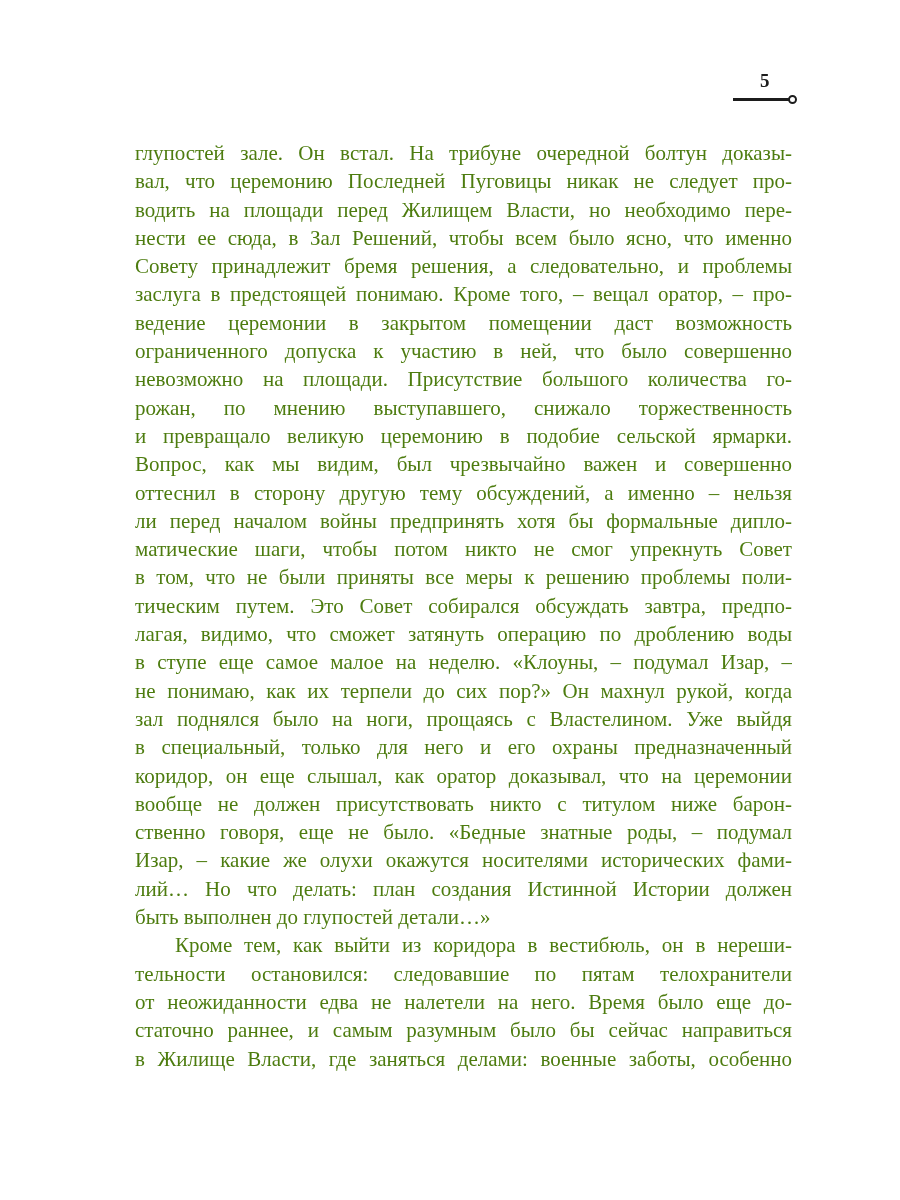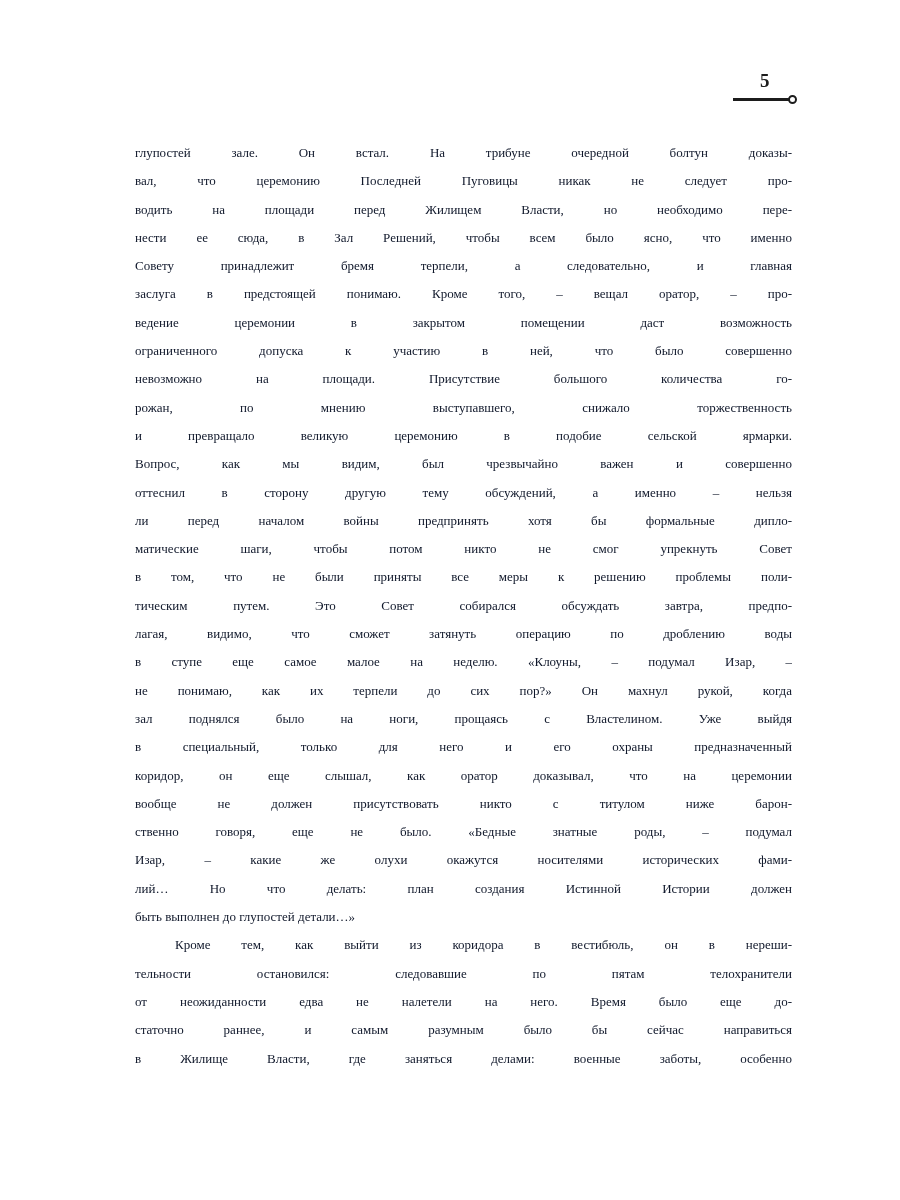--- a/index.html
+++ b/index.html
@@ -52,29 +52,29 @@
     flex: 0 0 auto;
   }
   
   .text-block {
     position: absolute;
     left: 135px;
     top: 139px;
     width: 657px;
   }
   .line {
-    font-size: 13px;
+    font-size: 21px;
     line-height: 28.3px;
     height: 28.3px;
     overflow: hidden;
     text-align: justify;
     text-align-last: justify;
     text-justify: inter-word;
     white-space: normal;
-    color: #0f172a;
+    color: #4d7c0f;
   }
   .line.para-end {
     text-align-last: left;
   }
   .line.indented {
     text-indent: 40px;
   }
 </style>
 </head>
 <body>
@@ -87,21 +87,21 @@
       <span class="rule-line"></span>
       <span class="rule-circle"></span>
     </div>
   </header>
 
   <main class="text-block">
     <div class="line">глупостей зале. Он встал. На трибуне очередной болтун доказы-</div>
     <div class="line">вал, что церемонию Последней Пуговицы никак не следует про-</div>
     <div class="line">водить на площади перед Жилищем Власти, но необходимо пере-</div>
     <div class="line">нести ее сюда, в Зал Решений, чтобы всем было ясно, что именно</div>
-    <div class="line">Совету принадлежит бремя терпели, а следовательно, и главная</div>
+    <div class="line">Совету принадлежит бремя решения, а следовательно, и проблемы</div>
     <div class="line">заслуга в предстоящей понимаю. Кроме того, – вещал оратор, – про-</div>
     <div class="line">ведение церемонии в закрытом помещении даст возможность</div>
     <div class="line">ограниченного допуска к участию в ней, что было совершенно</div>
     <div class="line">невозможно на площади. Присутствие большого количества го-</div>
     <div class="line">рожан, по мнению выступавшего, снижало торжественность</div>
     <div class="line">и превращало великую церемонию в подобие сельской ярмарки.</div>
     <div class="line">Вопрос, как мы видим, был чрезвычайно важен и совершенно</div>
     <div class="line">оттеснил в сторону другую тему обсуждений, а именно – нельзя</div>
     <div class="line">ли перед началом войны предпринять хотя бы формальные дипло-</div>
     <div class="line">матические шаги, чтобы потом никто не смог упрекнуть Совет</div>

